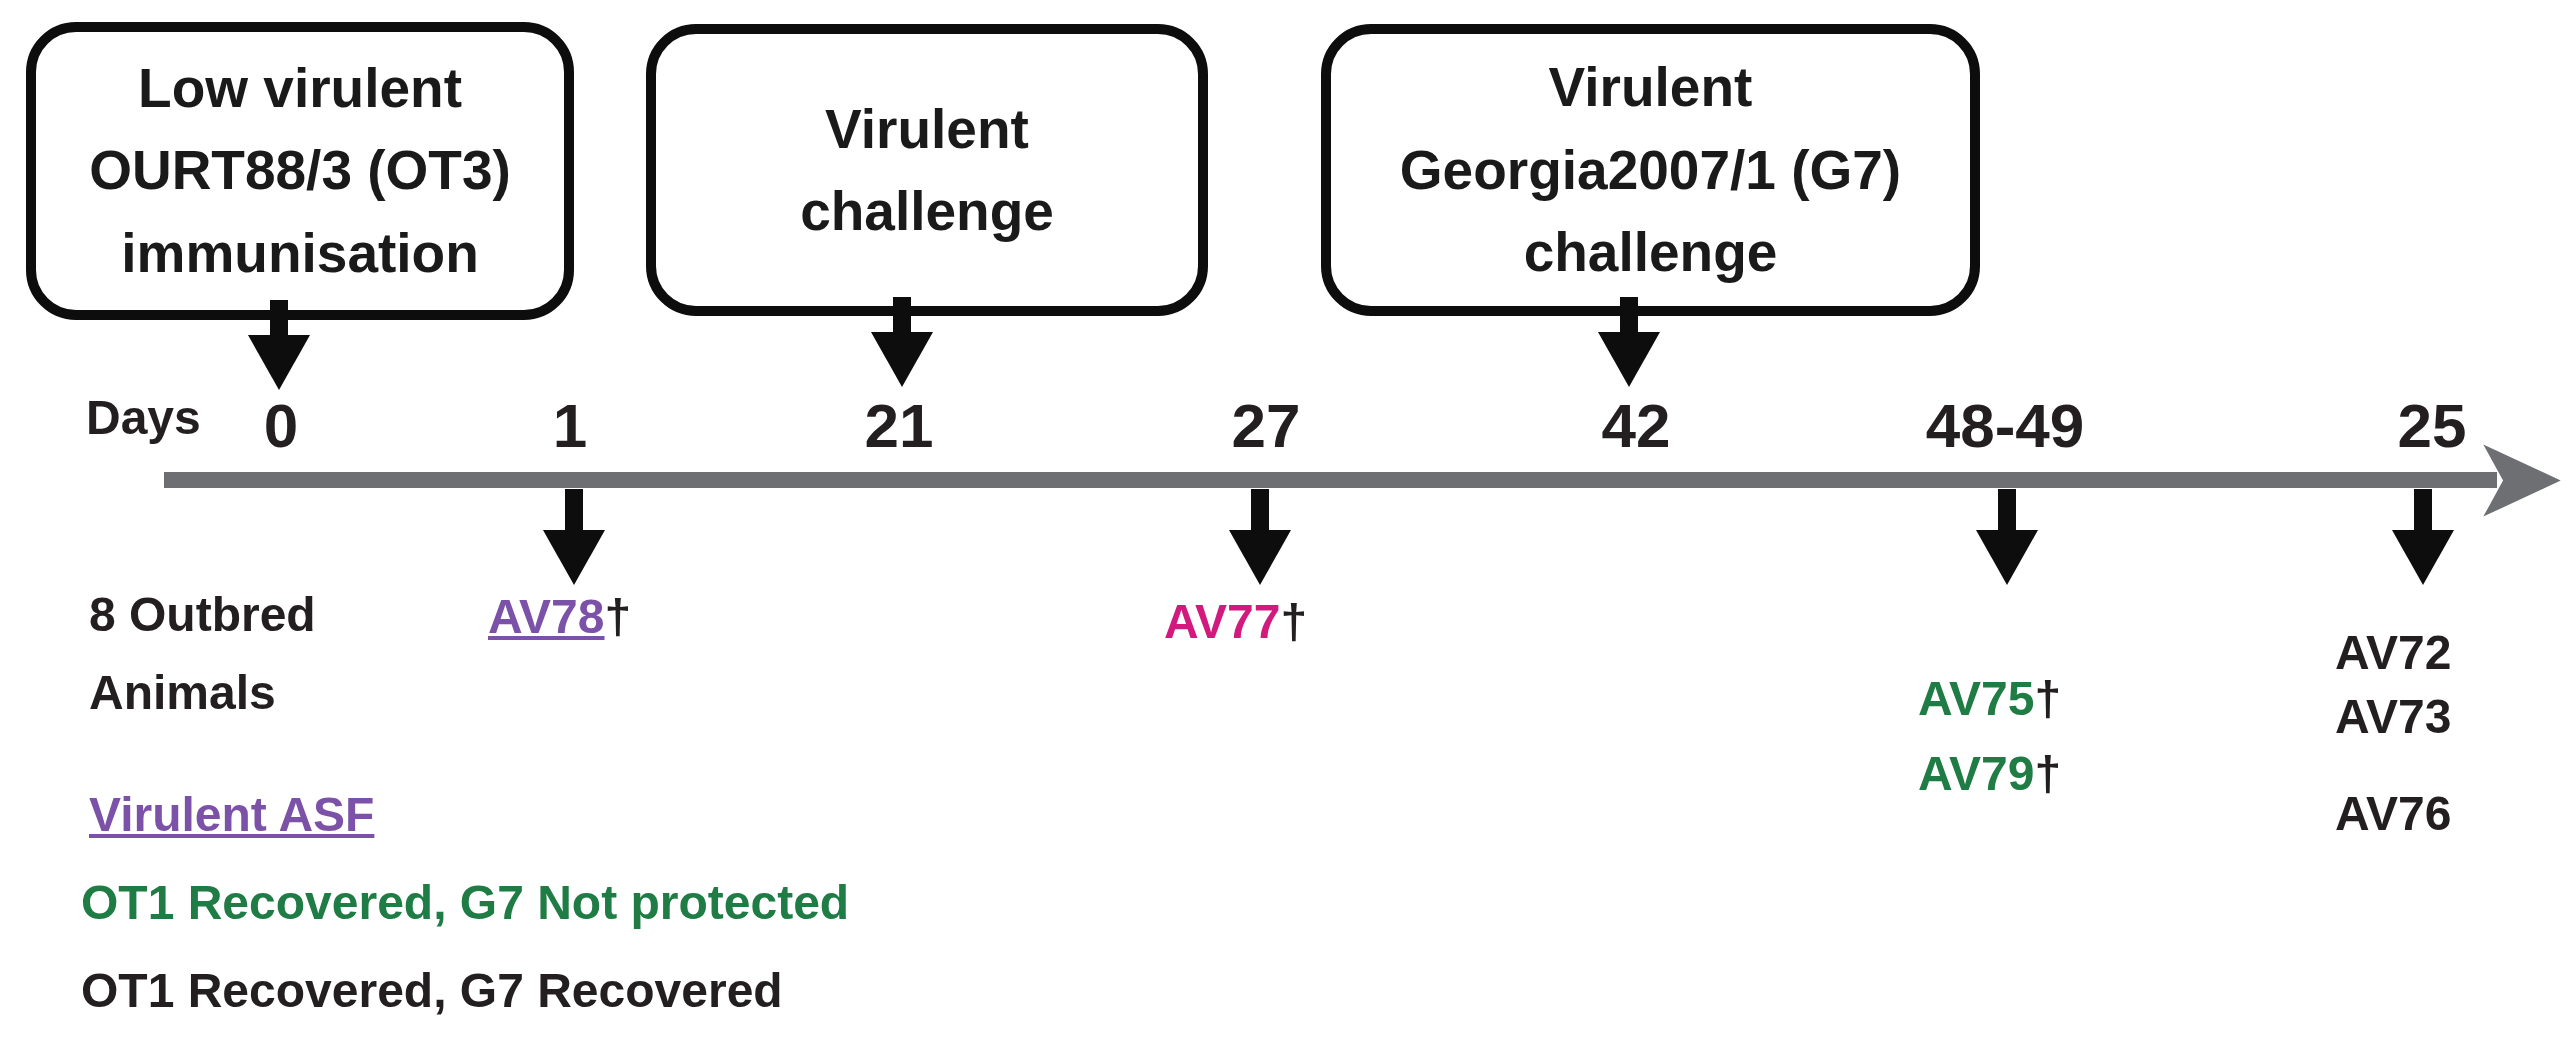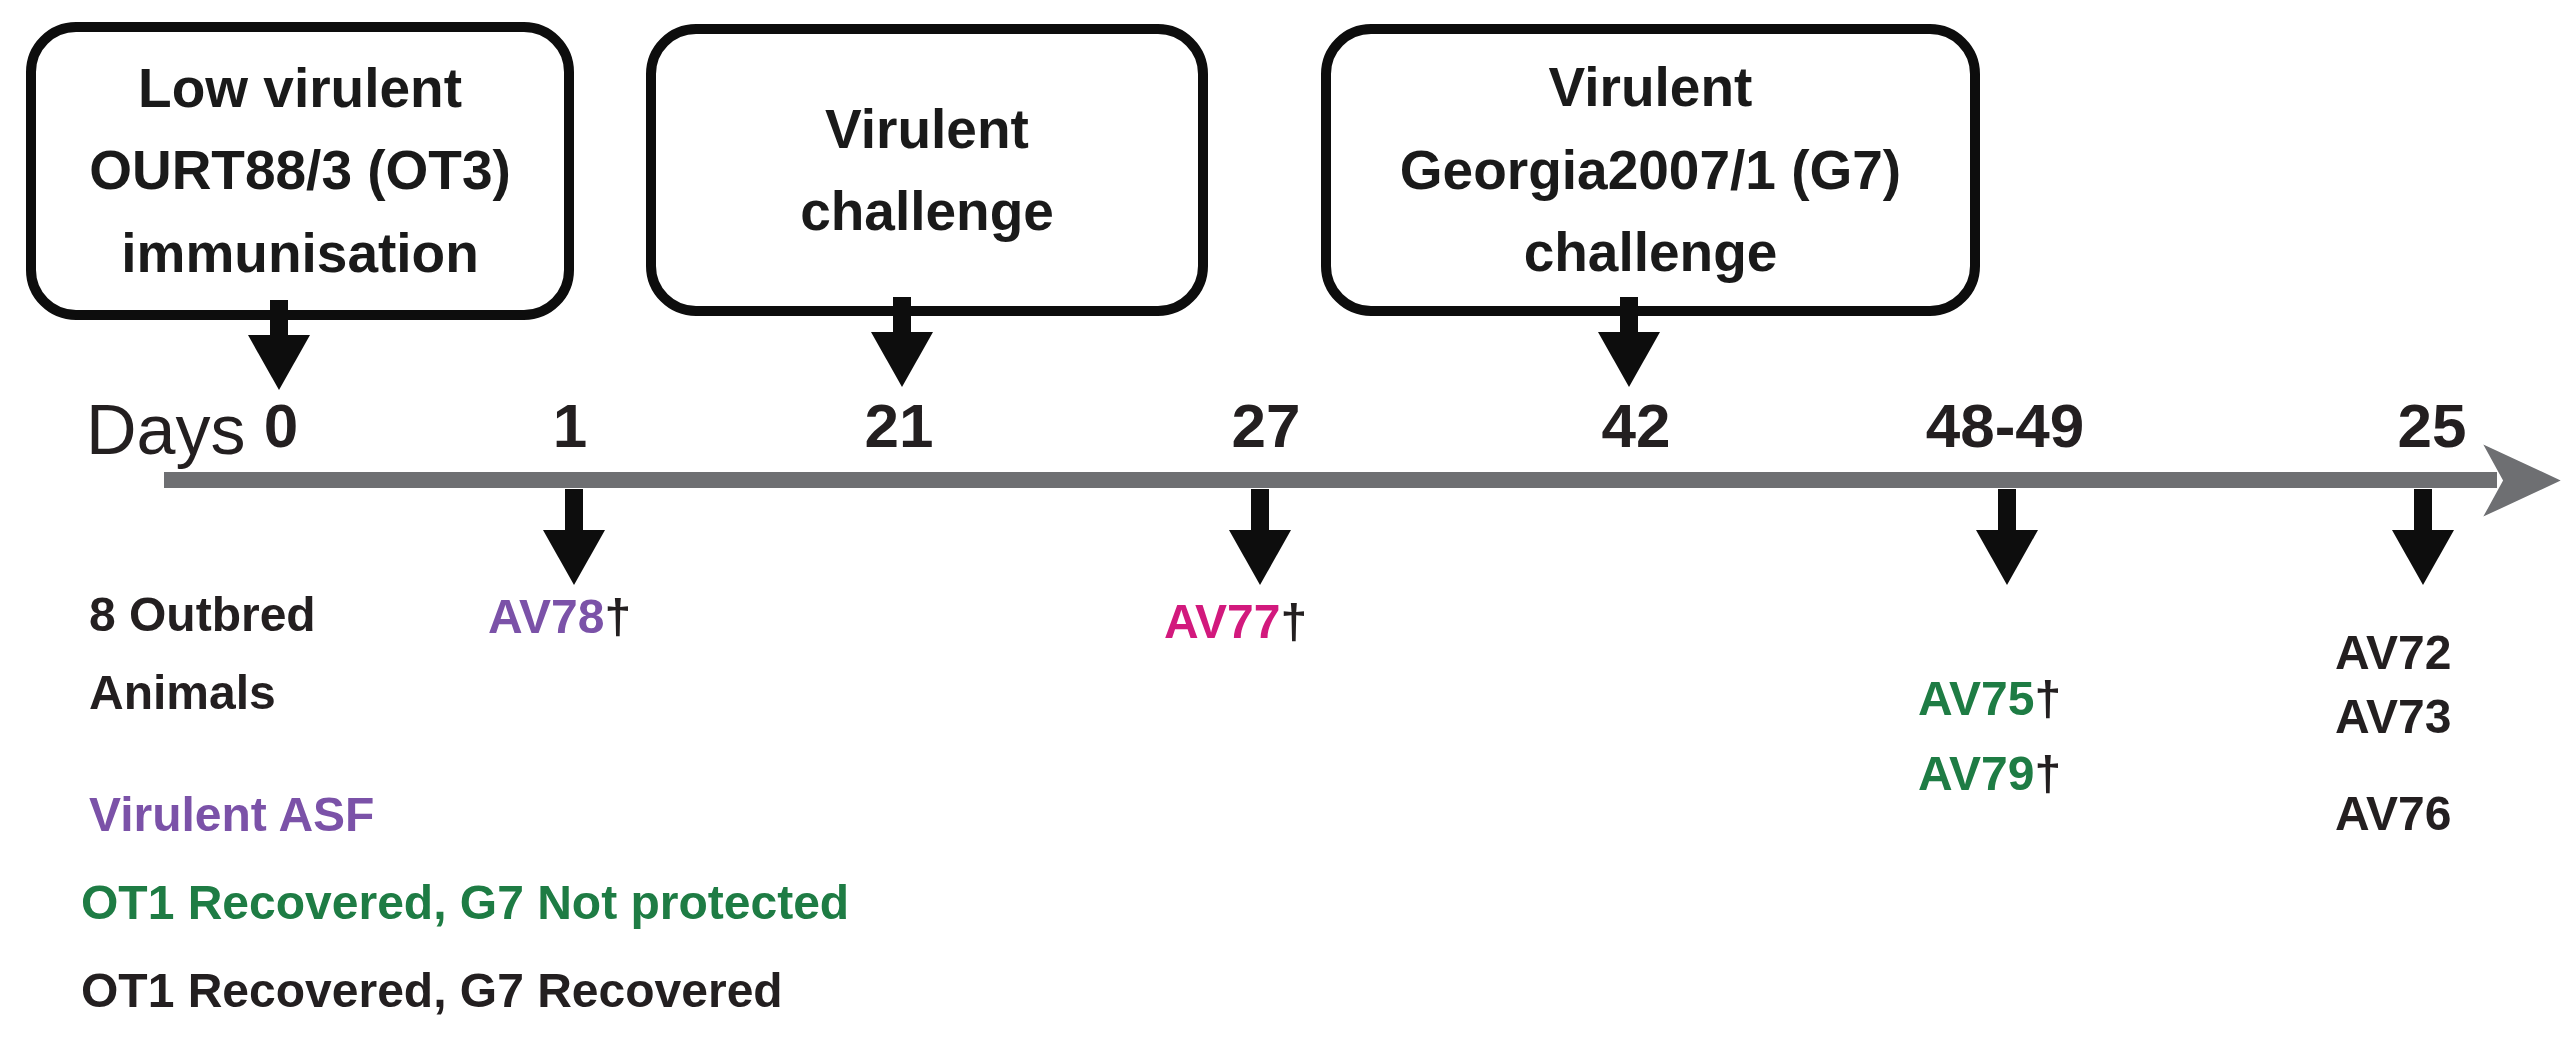--- a/index.html
+++ b/index.html
@@ -23,25 +23,25 @@
     color:#1a1a1a;
   }
   .tbox .bline{display:block;white-space:nowrap;}
   
   .darrow{position:absolute;width:62px;display:flex;flex-direction:column;align-items:center;}
   .darrow .stem{width:17.3px;background:#0d0d0d;}
   .darrow .head{width:0;height:0;border-left:31px solid transparent;border-right:31px solid transparent;border-top:55px solid #0d0d0d;}
   
   .tl-bar{position:absolute;left:164px;top:472px;width:2333px;height:16.4px;background:var(--timeline_gray,#6e6f72);}
   .tl-head{position:absolute;left:2479px;top:444px;}
-  .days-word{position:absolute;left:86px;top:390px;font-size:70px;font-weight:400;white-space:nowrap;}
+  .days-word{position:absolute;left:86px;top:390px;font-size:48px;font-weight:700;white-space:nowrap;}
   .tick{position:absolute;top:390px;transform:translateX(-50%);font-size:62px;font-weight:600;white-space:nowrap;}
   
   .lbl{position:absolute;font-size:48px;font-weight:600;white-space:nowrap;line-height:1.18;}
-  .purple{color:var(--purple,#7b52a8);}
+  .purple{color:var(--purple,#7b52a8);text-decoration:underline;}
   .pink{color:var(--pink,#d2197d);}
   .green{color:var(--green,#1e7c44);}
   .blacktxt{color:var(--text_black,#231f20);}
   .dag{color:var(--text_black,#231f20);}
 </style>
 </head>
 <body>
 
 <div class="fig">
 

